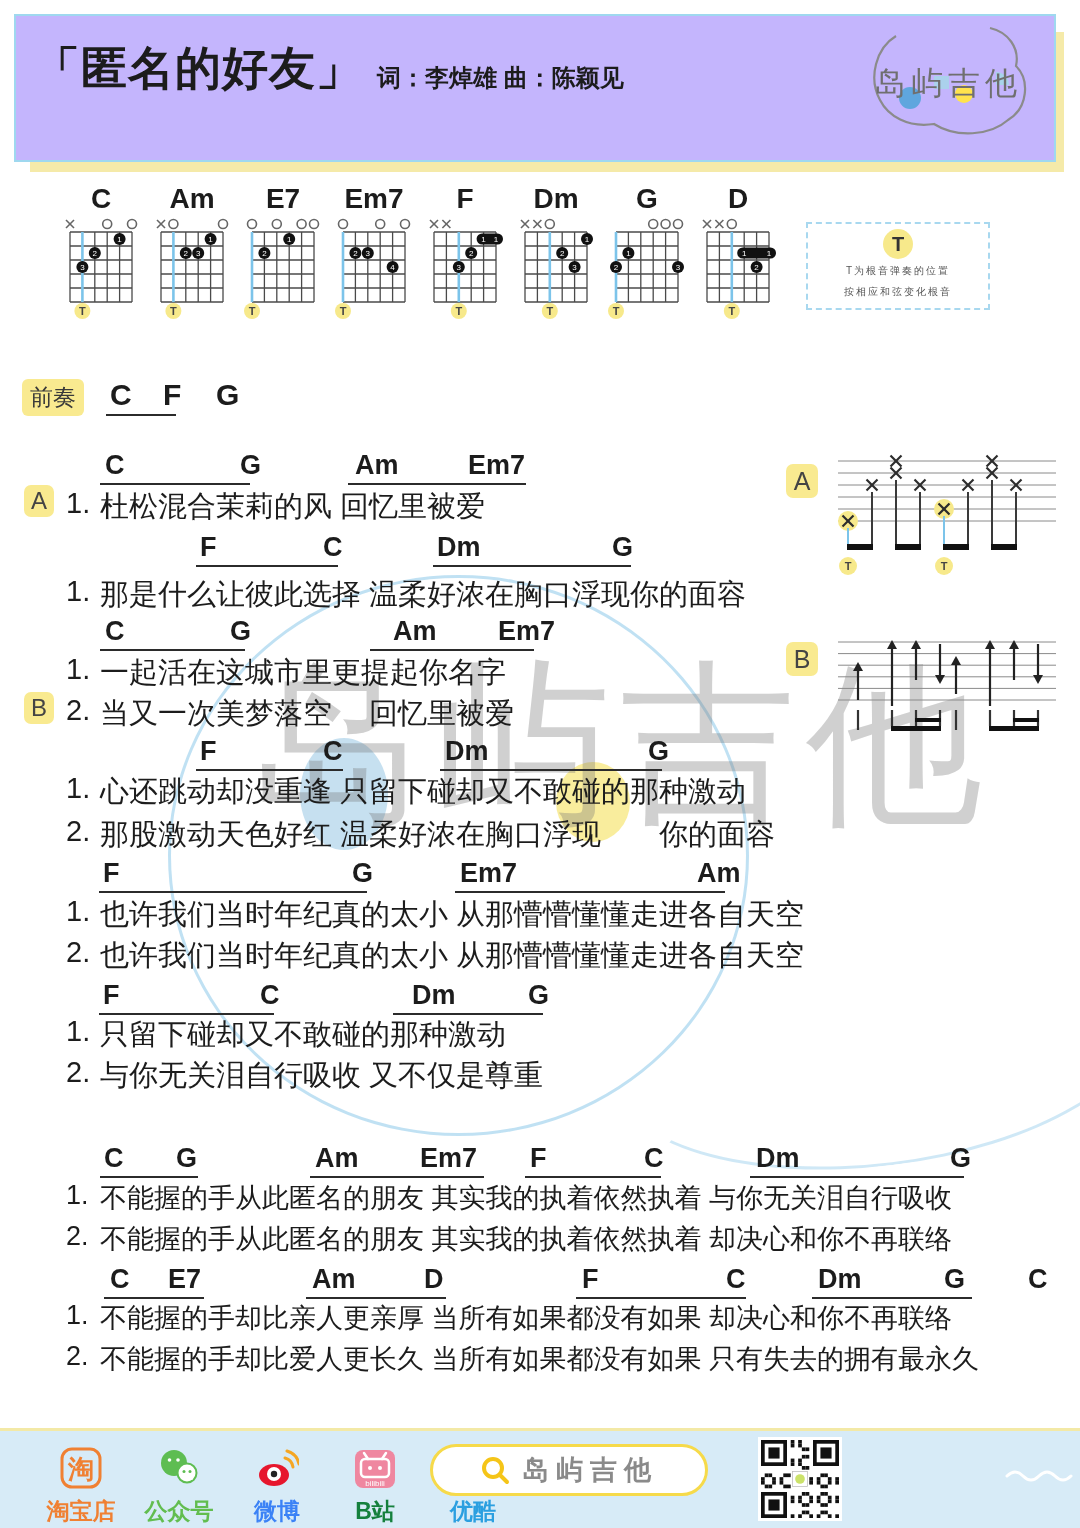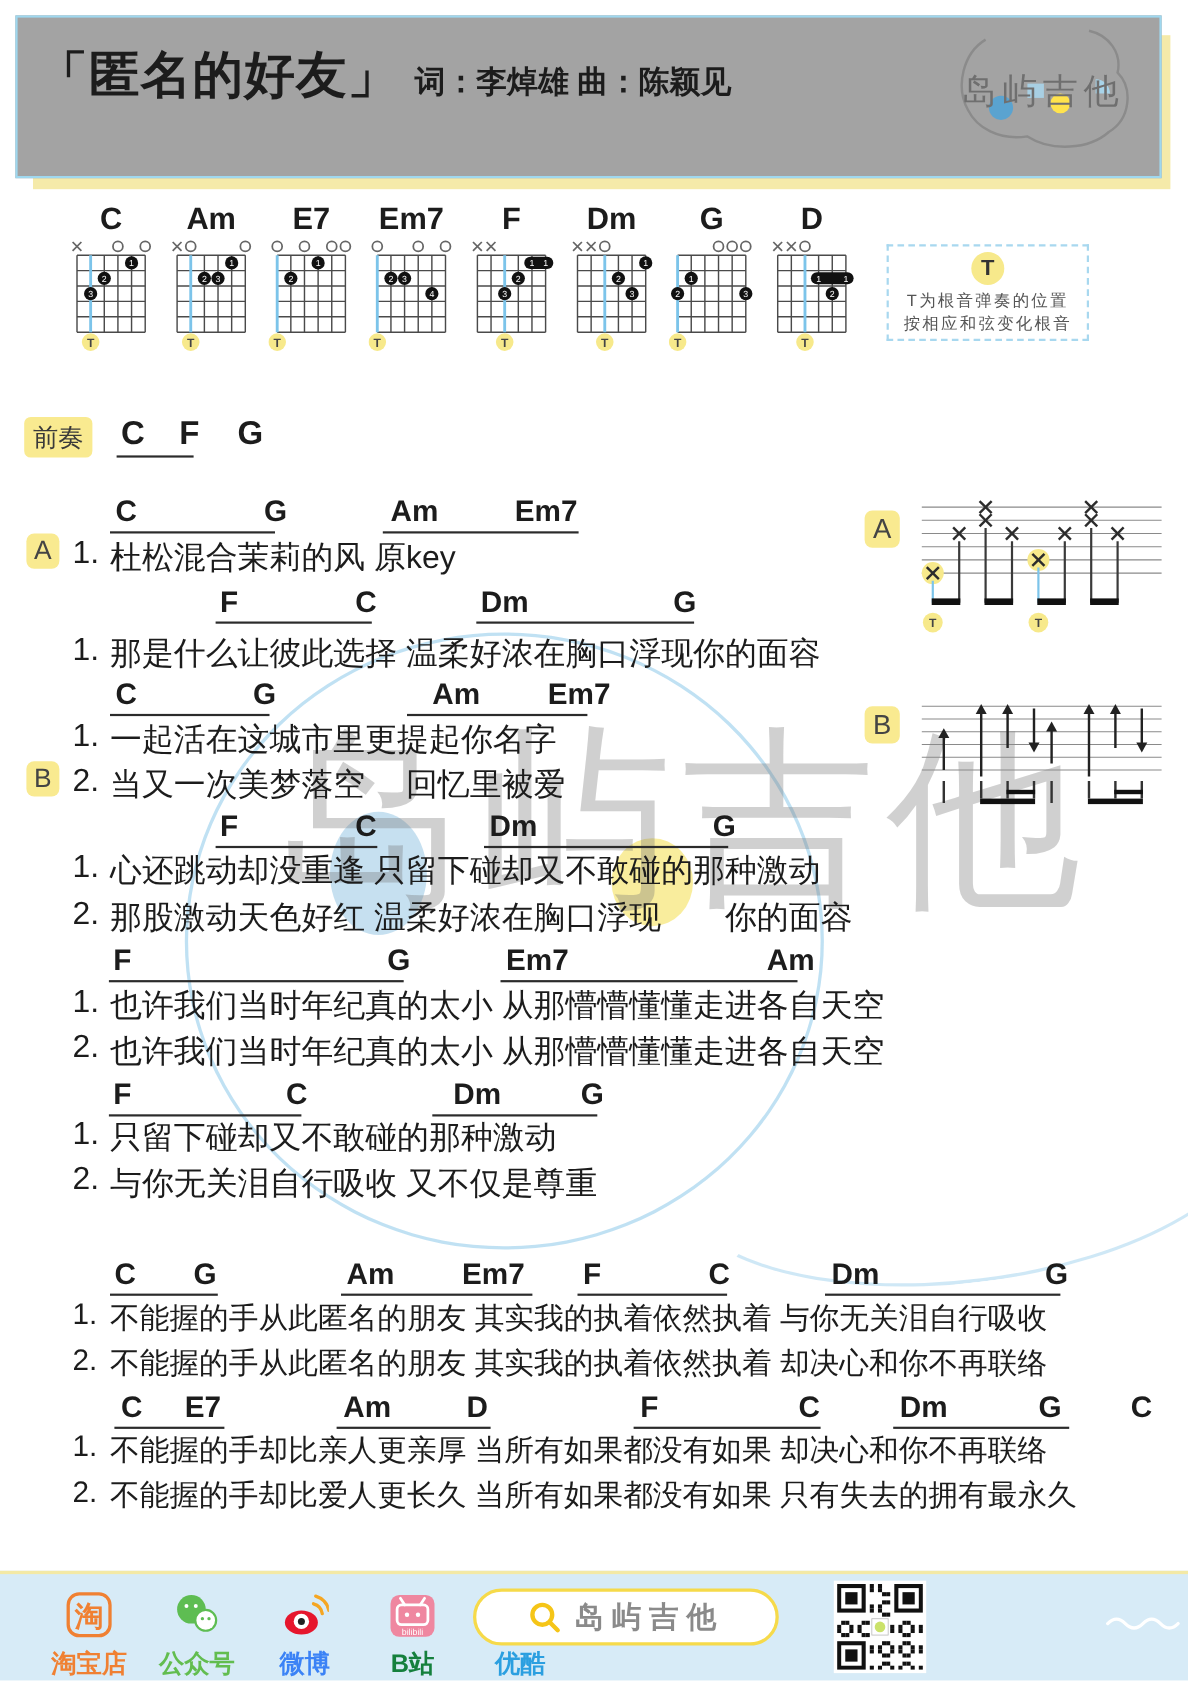--- a/index.html
+++ b/index.html
@@ -12,35 +12,35 @@
   .wm-wave{position:absolute;left:610px;top:930px;width:530px;height:230px;border:3px solid transparent;
            border-bottom-color:rgba(160,210,238,.5);border-radius:50%;transform:rotate(-7deg);}
   .wm-blob-blue{position:absolute;left:300px;top:738px;width:88px;height:112px;
                 background:rgba(120,182,220,.42);border-radius:50%;}
   .wm-blob-yellow{position:absolute;left:556px;top:762px;width:74px;height:80px;
                   background:rgba(246,230,115,.7);border-radius:50%;}
   .wm-text{position:absolute;left:248px;top:628px;font-size:176px;letter-spacing:10px;
            color:rgba(118,118,118,.34);white-space:nowrap;}
   .layer{position:absolute;inset:0;z-index:1;}
   
-  .header-card{position:absolute;left:14px;top:14px;width:1038px;height:144px;background:#a3a3a3;
+  .header-card{position:absolute;left:14px;top:14px;width:1038px;height:144px;background:#c4b5fd;
                border:2px solid #9fd8ef;box-shadow:12px 14px 0 -4px #f5eaa9;}
   .title-row{position:absolute;left:18px;top:22px;display:flex;align-items:flex-end;white-space:nowrap;}
   .title{font-size:46px;font-weight:bold;letter-spacing:1px;}
-  .credits{font-size:28px;font-weight:600;margin-left:14px;padding-bottom:6px;}
+  .credits{font-size:24px;font-weight:600;margin-left:14px;padding-bottom:6px;}
   .info{position:absolute;left:28px;top:100px;font-size:23px;font-weight:600;}
   .logo{position:absolute;right:16px;top:-2px;}
   
   #chord-row{position:absolute;left:62px;top:186px;display:flex;gap:13px;}
   
   .t-box{position:absolute;left:806px;top:222px;width:180px;height:84px;
          border:2px dashed #a8d8ef;background:#fff;}
   .t-circle{position:absolute;left:75px;top:5px;width:30px;height:30px;border-radius:50%;
             background:#f7e98b;text-align:center;line-height:30px;font-size:20px;font-weight:bold;color:#333;}
-  .t-line{position:absolute;left:0;width:100%;text-align:center;font-size:15px;color:#555;letter-spacing:2px;}
+  .t-line{position:absolute;left:0;width:100%;text-align:center;font-size:10px;color:#555;letter-spacing:2px;}
   .t-line.l1{top:40px;} .t-line.l2{top:61px;}
   
   .sec-badge{position:absolute;background:#f9ea90;border-radius:6px;color:#3a3a3a;
              font-size:23px;padding:3px 8px;}
   .intro-badge{left:22px;top:379px;}
   .score-chord{position:absolute;font-size:27px;font-weight:600;white-space:nowrap;}
   .score-under{position:absolute;border-top:2.5px solid #2b2b2b;height:0;}
   
   .lyric{position:absolute;white-space:nowrap;font-weight:500;}
   .lyric .num{position:absolute;left:66px;}
@@ -331,21 +331,21 @@
           <div class="score-chord" style="left: 105px;">C</div>
           <div class="score-chord" style="left: 240px;">G</div>
           <div class="score-chord" style="left: 355px;">Am</div>
           <div class="score-chord" style="left: 468px;">Em7</div>
           <div class="score-under" style="left: 100px; top: 33px; width: 150px;"></div>
           <div class="score-under" style="left: 348px; top: 33px; width: 178px;"></div>
         </div>
         <div class="lyric" style="left: 0px; top: 487px; width: 100%; font-size: 29px;">
           <div class="ab-badge">A</div>
           <span class="num">1.</span>
-          <span class="txt">杜松混合茉莉的风 原key</span>
+          <span class="txt">杜松混合茉莉的风 回忆里被爱</span>
         </div>
         <div style="position: absolute; left: 0px; top: 532px; width: 100%; height: 36px;">
           <div class="score-chord" style="left: 200px;">F</div>
           <div class="score-chord" style="left: 323px;">C</div>
           <div class="score-chord" style="left: 437px;">Dm</div>
           <div class="score-chord" style="left: 612px;">G</div>
           <div class="score-under" style="left: 196px; top: 33px; width: 142px;"></div>
           <div class="score-under" style="left: 433px; top: 33px; width: 198px;"></div>
         </div>
         <div class="lyric" style="left: 0px; top: 575px; width: 100%; font-size: 29px;">

